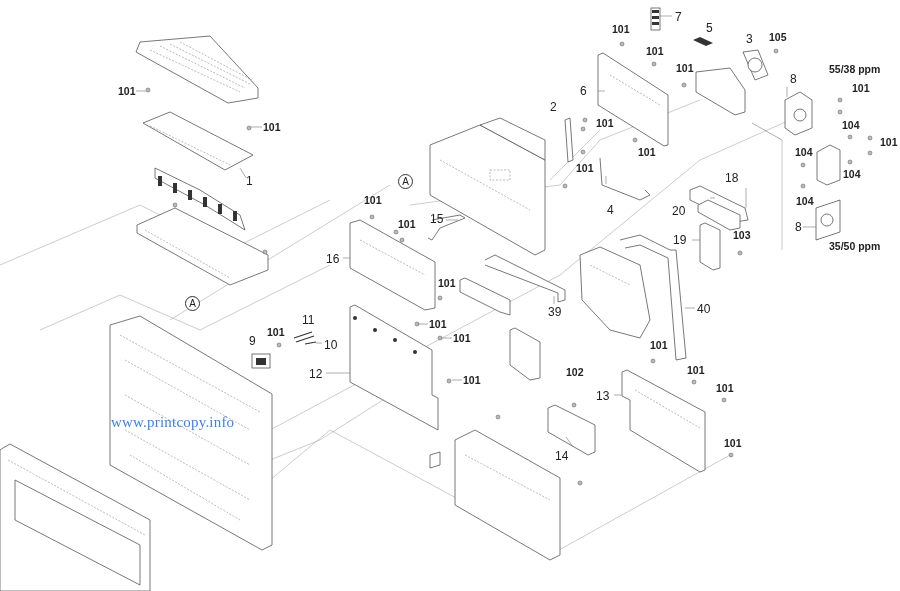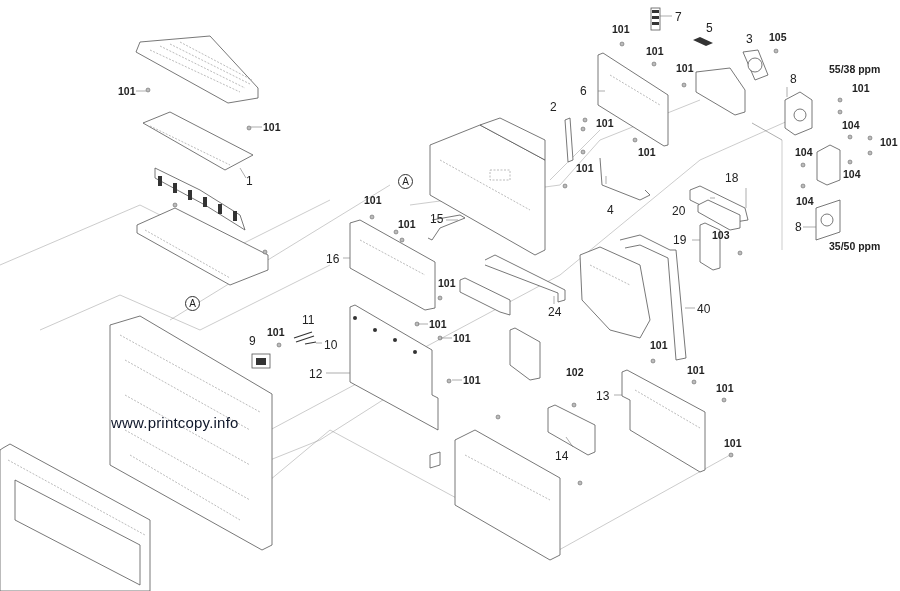--- a/index.html
+++ b/index.html
@@ -10,21 +10,21 @@
   .part-detail { fill:none; stroke:#777; stroke-width:0.5; stroke-dasharray:2 1.5; }
   .leader { fill:none; stroke:#777; stroke-width:0.6; }
   .thin { fill:none; stroke:#999; stroke-width:0.5; }
   .screw { fill:#bbb; stroke:#555; stroke-width:0.5; }
   .dark { fill:#333; stroke:none; }
   .lbl { position:absolute; font-size:12px; color:#222; white-space:nowrap; line-height:1; }
   .lbl.b { font-weight:bold; font-size:10.5px; }
   .variant { position:absolute; font-weight:bold; font-size:10.5px; color:#222; white-space:nowrap; }
   .ref { position:absolute; width:13px; height:13px; border:1px solid #333; border-radius:50%;
          font-size:10px; text-align:center; line-height:13px; color:#222; background:#fff; }
-  .watermark { position:absolute; font-size:15px; color:#0f172a; letter-spacing:0.2px; }
+  .watermark { position:absolute; font-size:15px; color:#3b82f6; letter-spacing:0.2px;font-family:Liberation Serif, serif; }
 </style>
 </head>
 <body>
 
 <svg id="diagram" viewBox="0 0 900 591" xmlns="http://www.w3.org/2000/svg">
 
   <g>
     <polyline class="thin" points="0,265 140,205 230,250 330,200"></polyline>
     <polyline class="thin" points="40,330 120,295 200,330 330,265"></polyline>
     <polyline class="thin" points="170,320 390,185"></polyline>
@@ -280,21 +280,21 @@
 
 <div class="lbl b" style="left:118px;top:86px">101</div>
 <div class="lbl b" style="left:263px;top:122px">101</div>
 <div class="lbl" style="left:246px;top:175px">1</div>
 
 <div class="lbl b" style="left:364px;top:195px">101</div>
 <div class="lbl b" style="left:398px;top:219px">101</div>
 <div class="lbl" style="left:430px;top:213px">15</div>
 <div class="lbl" style="left:326px;top:253px">16</div>
 <div class="lbl b" style="left:438px;top:278px">101</div>
-<div class="lbl" style="left:548px;top:306px">24</div>
+<div class="lbl" style="left:548px;top:306px">39</div>
 
 <div class="lbl b" style="left:429px;top:319px">101</div>
 <div class="lbl b" style="left:453px;top:333px">101</div>
 <div class="lbl b" style="left:463px;top:375px">101</div>
 <div class="lbl" style="left:309px;top:368px">12</div>
 <div class="lbl" style="left:302px;top:314px">11</div>
 <div class="lbl" style="left:324px;top:339px">10</div>
 <div class="lbl" style="left:249px;top:335px">9</div>
 <div class="lbl b" style="left:267px;top:327px">101</div>
 
@@ -319,21 +319,21 @@
 <div class="lbl b" style="left:880px;top:137px">101</div>
 <div class="lbl b" style="left:795px;top:147px">104</div>
 <div class="lbl b" style="left:843px;top:169px">104</div>
 <div class="lbl b" style="left:796px;top:196px">104</div>
 <div class="lbl" style="left:795px;top:221px">8</div>
 <div class="variant" style="left:829px;top:240px">35/50 ppm</div>
 
 <div class="lbl" style="left:725px;top:172px">18</div>
 <div class="lbl" style="left:672px;top:205px">20</div>
 <div class="lbl" style="left:673px;top:234px">19</div>
-<div class="lbl b" style="left:712px;top:230px">103</div>
+<div class="lbl b" style="left:733px;top:230px">103</div>
 <div class="lbl" style="left:697px;top:303px">40</div>
 
 <div class="lbl b" style="left:650px;top:340px">101</div>
 <div class="lbl b" style="left:687px;top:365px">101</div>
 <div class="lbl b" style="left:716px;top:383px">101</div>
 <div class="lbl b" style="left:724px;top:438px">101</div>
 <div class="lbl" style="left:596px;top:390px">13</div>
 <div class="lbl b" style="left:566px;top:367px">102</div>
 <div class="lbl" style="left:555px;top:450px">14</div>
 

